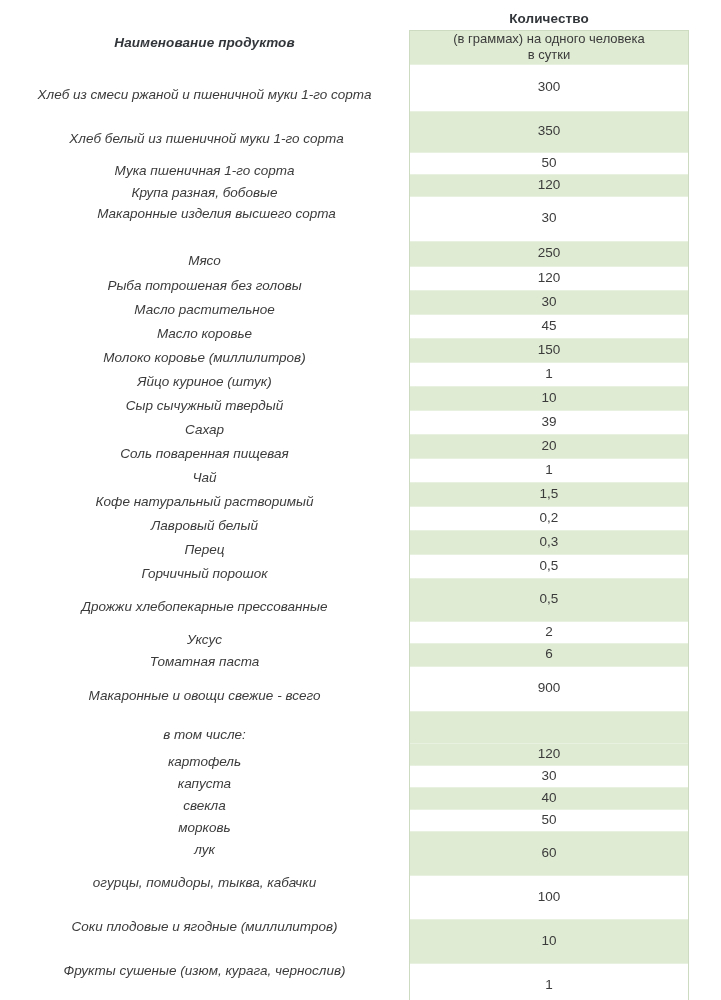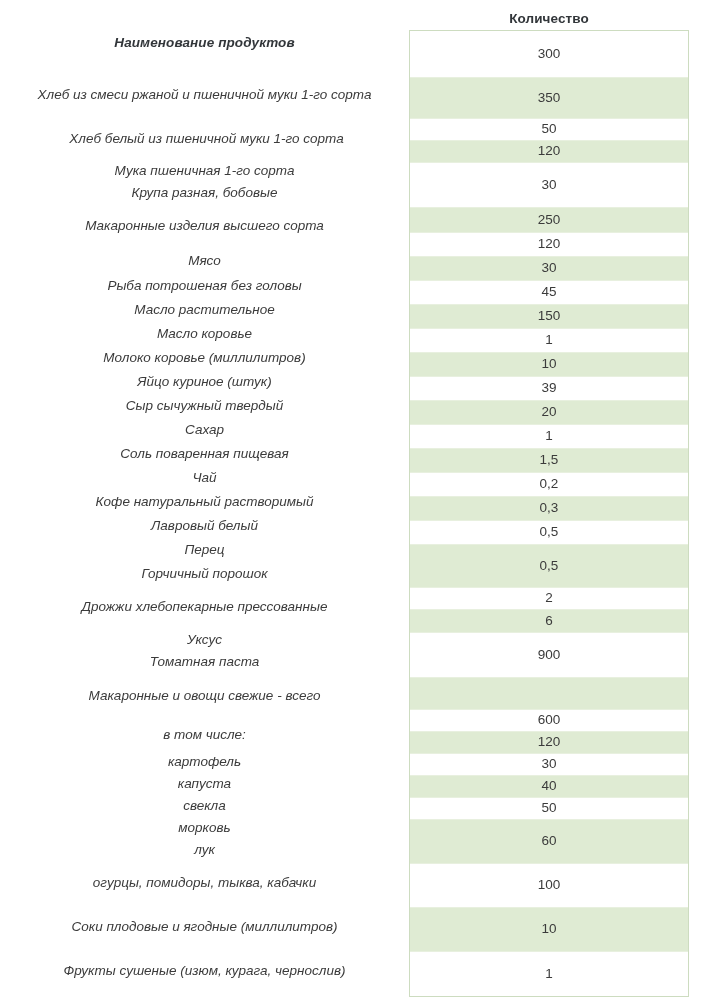--- a/index.html
+++ b/index.html
@@ -111,21 +111,21 @@
 <div class="sheet">
 
   <div class="qty-title">Количество</div>
   <div class="name-title">Наименование продуктов</div>
 
   <div id="name-column" class="col-name">
       <div class="name-cell" style="top: 72px; height: 47px;">Хлеб из смеси ржаной и пшеничной муки 1-го сорта</div>
       <div class="name-cell" style="top: 119px; height: 41px; padding-left: 10px;">Хлеб белый из пшеничной муки 1-го сорта</div>
       <div class="name-cell" style="top: 160px; height: 22px;">Мука пшеничная 1-го сорта</div>
       <div class="name-cell" style="top: 182px; height: 22px;">Крупа разная, бобовые</div>
-      <div class="name-cell" style="top: 204px; height: 45px;">Макаронные изделия высшего сорта</div>
+      <div class="name-cell" style="top: 192px; height: 45px; margin-left: 12px;">Макаронные изделия высшего сорта</div>
       <div class="name-cell" style="top: 249px; height: 25px;">Мясо</div>
       <div class="name-cell" style="top: 274px; height: 24px;">Рыба потрошеная без головы</div>
       <div class="name-cell" style="top: 298px; height: 24px;">Масло растительное</div>
       <div class="name-cell" style="top: 322px; height: 24px;">Масло коровье</div>
       <div class="name-cell" style="top: 346px; height: 24px;">Молоко коровье (миллилитров)</div>
       <div class="name-cell" style="top: 370px; height: 24px;">Яйцо куриное (штук)</div>
       <div class="name-cell" style="top: 394px; height: 24px;">Сыр сычужный твердый</div>
       <div class="name-cell" style="top: 418px; height: 24px;">Сахар</div>
       <div class="name-cell" style="top: 442px; height: 24px;">Соль поваренная пищевая</div>
       <div class="name-cell" style="top: 466px; height: 24px;">Чай</div>
@@ -143,20 +143,24 @@
       <div class="name-cell" style="top: 795px; height: 22px;">свекла</div>
       <div class="name-cell" style="top: 817px; height: 22px;">морковь</div>
       <div class="name-cell" style="top: 839px; height: 22px; text-align: center;">лук</div>
       <div class="name-cell" style="top: 861px; height: 44px;">огурцы, помидоры, тыква, кабачки</div>
       <div class="name-cell" style="top: 905px; height: 44px;">Соки плодовые и ягодные (миллилитров)</div>
       <div class="name-cell" style="top: 949px; height: 44px;">Фрукты сушеные (изюм, курага, чернослив)</div>
       <div class="name-cell" style="top: 993px; height: 44px;">Поливитаминный препарат (драже)*</div>
     </div>
 
   <div id="qty-stack" class="qty-stack">
+    <div class="qty-cell head">
+      <span>(в граммах) на одного человека</span>
+      <span>в сутки</span>
+    </div>
   <div class="qty-cell plain" style="height: 47px;">300</div>
       <div class="qty-cell shade" style="height: 41px;">350</div>
       <div class="qty-cell plain" style="height: 22px;">50</div>
       <div class="qty-cell shade" style="height: 22px;">120</div>
       <div class="qty-cell plain" style="height: 45px;">30</div>
       <div class="qty-cell shade" style="height: 25px;">250</div>
       <div class="qty-cell plain" style="height: 24px;">120</div>
       <div class="qty-cell shade" style="height: 24px;">30</div>
       <div class="qty-cell plain" style="height: 24px;">45</div>
       <div class="qty-cell shade" style="height: 24px;">150</div>
@@ -167,21 +171,20 @@
       <div class="qty-cell plain" style="height: 24px;">1</div>
       <div class="qty-cell shade" style="height: 24px;">1,5</div>
       <div class="qty-cell plain" style="height: 24px;">0,2</div>
       <div class="qty-cell shade" style="height: 24px;">0,3</div>
       <div class="qty-cell plain" style="height: 24px;">0,5</div>
       <div class="qty-cell shade" style="height: 43px;">0,5</div>
       <div class="qty-cell plain" style="height: 22px;">2</div>
       <div class="qty-cell shade" style="height: 23px;">6</div>
       <div class="qty-cell plain" style="height: 45px;">900</div>
       <div class="qty-cell shade" style="height: 32px;"></div>
-      <div class="qty-cell plain" style="height: 22px;">600</div>
       <div class="qty-cell shade" style="height: 22px;">120</div>
       <div class="qty-cell plain" style="height: 22px;">30</div>
       <div class="qty-cell shade" style="height: 22px;">40</div>
       <div class="qty-cell plain" style="height: 22px;">50</div>
       <div class="qty-cell shade" style="height: 44px;">60</div>
       <div class="qty-cell plain" style="height: 44px;">100</div>
       <div class="qty-cell shade" style="height: 44px;">10</div>
       <div class="qty-cell plain" style="height: 44px;">1</div>
     </div>
 

